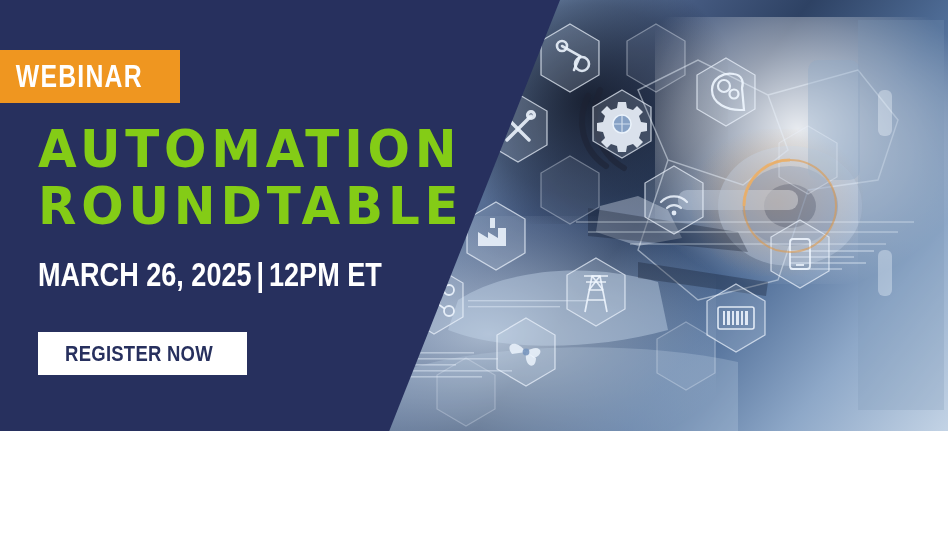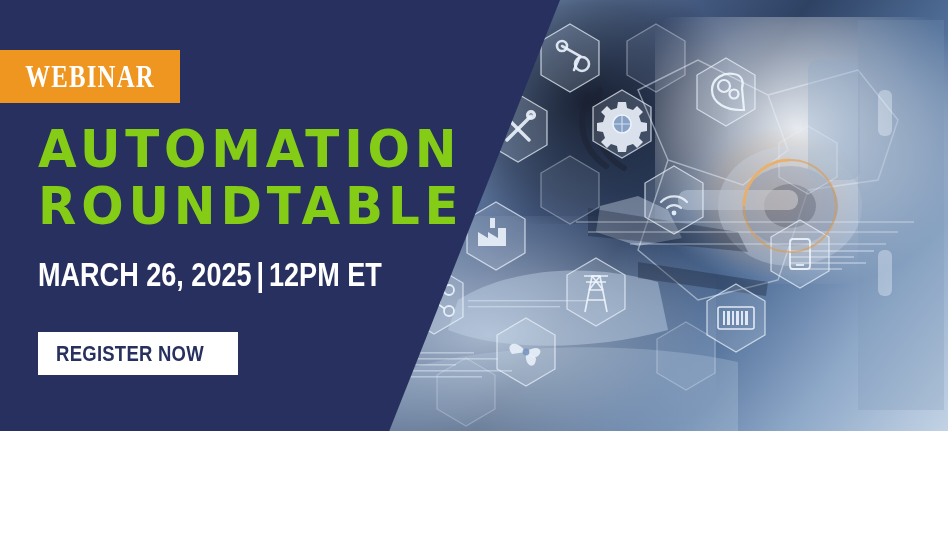--- a/index.html
+++ b/index.html
@@ -60,21 +60,21 @@
     -webkit-clip-path: polygon(0 0, 100% 0, 69.5% 100%, 0 100%);
     clip-path: polygon(0 0, 100% 0, 69.5% 100%, 0 100%);
   }
 
   
   .copy { position:absolute; left:0; top:0; width:470px; height:431px; }
 
   .webinar-badge {
     position:absolute; left:0; top:50px; width:180px; height:53px;
     background:#EF9620;
-    display:flex; align-items:center; justify-content:center;font-family:Liberation Serif, serif;
+    display:flex; align-items:center; justify-content:flex-start;
   }
   .webinar-badge span {
     color:#ffffff; font-size:31px; font-weight:bold;
     letter-spacing:1.5px; transform:scaleX(.80); transform-origin:center;
     white-space:nowrap;
   }
 
   .title {
     position:absolute; left:38px; top:124px; width:420px;
     color:#84cc16; font-weight:bold; line-height:.98;
@@ -89,21 +89,21 @@
   .date {
     position:absolute; left:38px; top:256px;
     color:#ffffff; font-size:33px; font-weight:bold;
     letter-spacing:0px; white-space:nowrap;
     transform:scaleX(.82); transform-origin:left center;
   }
   .date .sep { display:inline-block; padding:0 6px; }
 
   .register {
     position:absolute; left:38px; top:332px;
-    background:#ffffff; padding:9px 20px 8px 4px;
+    background:#ffffff; padding:9px 20px 8px 13px;
     display:inline-flex; align-items:center; justify-content:center;
   }
   .register span {
     color:#27305E; font-size:22px; font-weight:bold; letter-spacing:.3px;
     white-space:nowrap; transform:scaleX(.84); transform-origin:center;
     display:inline-block;
   }
 
   
   .footer {

